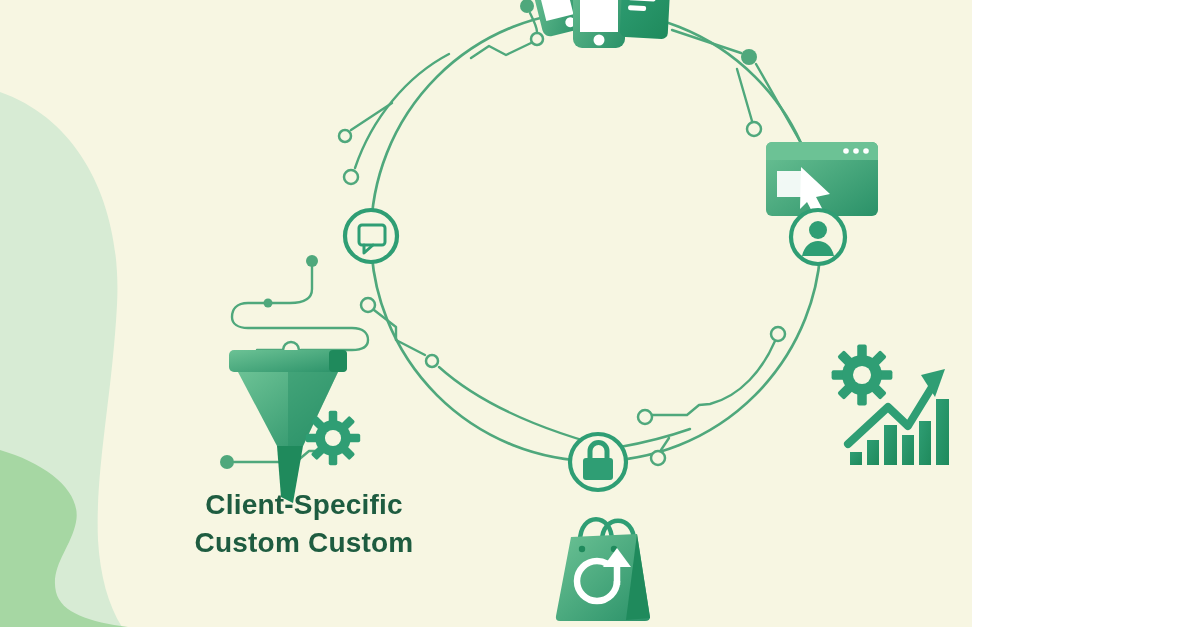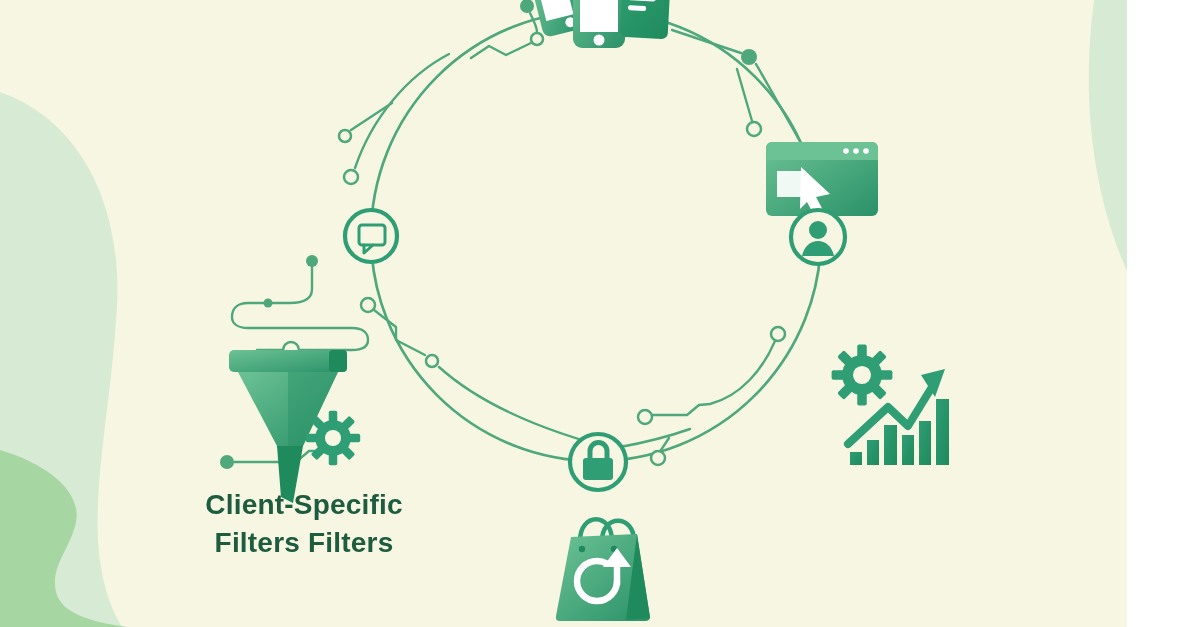--- a/index.html
+++ b/index.html
@@ -1,18 +1,18 @@
 <!DOCTYPE html>
 <html style="--background: #f7f6e2; --blob-light: #d7ebd4; --blob-mid: #a6d7a3; --line-green: #4fa87c; --icon-green-light: #6cc295; --icon-green-dark: #2a9168; --icon-teal: #2f9e74; --icon-teal-dark: #1f8a5c; --text-green: #1e5c40; --white: #ffffff;"><head>
 <meta charset="utf-8">
 <style>
   html,body { margin:0; padding:0; }
   .stage {
     position: relative;
-    width: 1127px; height: 627px;
+    width: 972px; height: 627px;
     overflow: hidden;
     background: var(--background, #f7f6e2);
     font-family: "Liberation Sans", sans-serif;
     text-decoration: underline;
   }
   .stage svg { position:absolute; left:0; top:0; display:block; }
 
   
   .st   { stroke: var(--line-green); fill: none; stroke-width: 2.4; stroke-linecap: round; stroke-linejoin: round; }
   .ring-main { stroke-width: 2.7; }
@@ -203,18 +203,18 @@
       <circle class="tealdark" cx="582" cy="549" r="3.2"></circle>
       <circle class="tealdark" cx="614" cy="549" r="3.2"></circle>
       <circle class="whitestroke" cx="597" cy="581" r="20" stroke-width="6.5" stroke-dasharray="104 22"></circle>
       <line class="whitestroke" x1="617" y1="585" x2="617" y2="565" stroke-width="6.5"></line>
       <polygon class="white" points="617,548 603,567 631,567"></polygon>
     </g>
   </svg>
 
   <div class="label" style="left:164px; top:486px;">
     <div>Client-Specific</div>
-    <div>Filters Filters</div>
+    <div>Custom Custom</div>
   </div>
   <div class="label" style="left:741px; top:484px;">
   </div>
 
 </div>
 
 </body></html>

